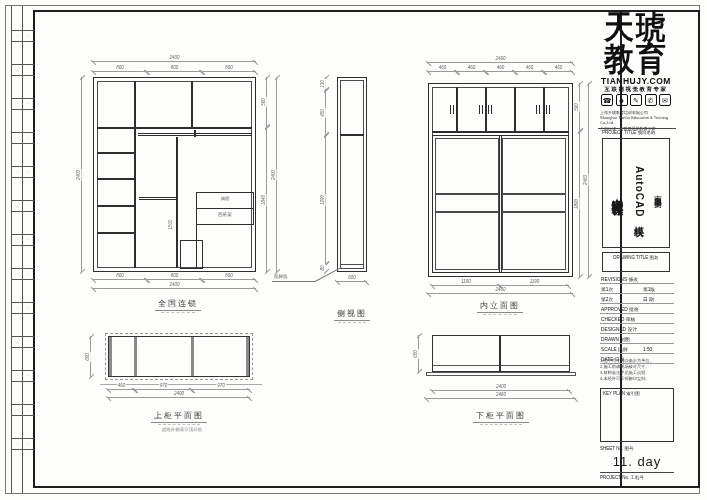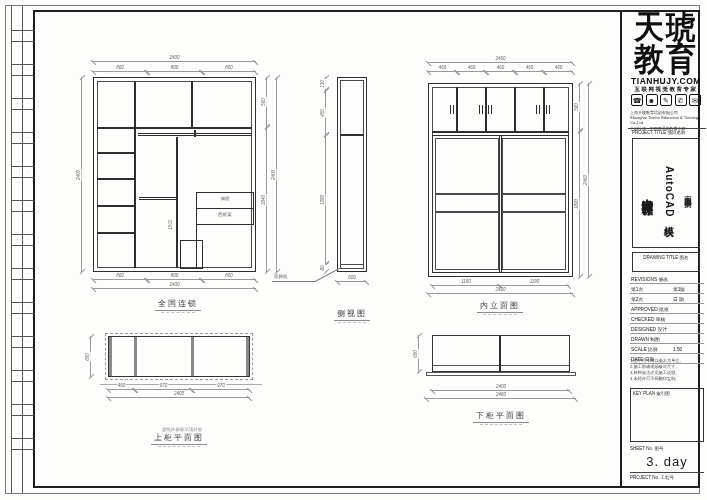--- a/index.html
+++ b/index.html
@@ -24,21 +24,21 @@
   .dim.v .t{position:absolute;top:50%;left:-2px;transform:translate(-60%,-50%) rotate(-90deg);font-size:4.5px;line-height:1;color:#666;background:#fdfdfc;padding:0 1px;white-space:nowrap}
   .tiny{position:absolute;font-size:4.5px;line-height:1.1;color:#555;white-space:nowrap}
   .cx{transform:translateX(-50%)}
   .dlabel{position:absolute;transform:translateX(-50%);font-size:8px;letter-spacing:2px;color:#3a3a3a;border-bottom:1px solid #8a8a8a;padding:0 3px 1px;white-space:nowrap}
   .dlabel::after{content:"";position:absolute;left:12%;right:12%;bottom:-3px;border-bottom:1px dashed #c0c0c0}
   
   .strip{position:absolute;left:11px;top:6px;width:22px;height:487px;border-left:1px solid #555;box-sizing:border-box}
   .srow{position:absolute;left:0;width:22px;height:12px;border-top:1px solid #555;border-bottom:1px solid #555;display:flex;box-sizing:border-box}
   .srow span{flex:1;display:flex;align-items:center;justify-content:center;font-size:3.5px;color:#444}
   
-  .tb{position:absolute;left:628px;top:10px;width:78px;height:360px}
+  .tb{position:absolute;left:598px;top:10px;width:78px;height:360px}
   .brand1{position:absolute;left:0;top:2px;width:76px;text-align:center;font-size:30px;line-height:30px;font-weight:900;color:#101010;letter-spacing:2px;transform:scaleY(1.08)}
   .brand2{position:absolute;left:0;top:34px;width:76px;text-align:center;font-size:30px;line-height:30px;font-weight:900;color:#101010;letter-spacing:2px;transform:scaleY(1.08)}
   .site{position:absolute;left:0;top:66px;width:76px;text-align:center;font-size:8.5px;font-weight:800;color:#0d0d0d;letter-spacing:.5px}
   .tagline{position:absolute;left:0;top:76px;width:76px;text-align:center;font-size:5.5px;font-weight:700;color:#0d0d0d;letter-spacing:1.5px}
   .icons{position:absolute;left:3px;top:84px;width:70px;display:flex;justify-content:space-between}
   .icons i{width:12px;height:12px;border:1px solid #111;border-radius:2px;font-style:normal;font-size:7px;line-height:11px;text-align:center;color:#111;box-sizing:border-box}
   .company{position:absolute;left:2px;top:100px;width:72px;font-size:4px;line-height:1.3;color:#333}
   .tbhr{position:absolute;left:0;width:78px;height:0;border-top:1px solid #444}
   .slabel{position:absolute;font-size:4.5px;color:#222;white-space:nowrap}
   .pbox{position:absolute;left:4px;top:128px;width:68px;height:110px;border:1px solid #333;box-sizing:border-box;display:flex;justify-content:center;align-items:center;gap:7px}
@@ -279,21 +279,21 @@
     </div>
   <div class="dim h" style="left:135px;top:389px;width:57px">
       <i class="t">970</i>
     </div>
   <div class="dim h" style="left:192px;top:389px;width:58px">
       <i class="t">970</i>
     </div>
   <div class="dim h" style="left:108px;top:397px;width:142px">
       <i class="t">2400</i>
     </div>
-  <div class="dlabel" style="left:179px;top:432px">上柜平面图</div>
+  <div class="dlabel" style="left:179px;top:410px">上柜平面图</div>
   <div class="tiny cx" style="left:182px;top:428px;color:#888">虚线外侧表示顶封板</div>
 
   <div class="rect" style="left:432px;top:335px;width:138px;height:37px;border-color:#333"></div>
   <div class="ln" style="left:433px;top:365px;width:136px;height:1px;background:#555"></div>
   <div class="ln" style="left:499px;top:336px;width:2px;height:35px"></div>
   <div class="rect" style="left:426px;top:372px;width:150px;height:4px;border-color:#555"></div>
   <div class="dim v" style="left:418px;top:335px;height:37px">
       <i class="t">600</i>
     </div>
   <div class="dim h" style="left:432px;top:390px;width:138px">
@@ -371,19 +371,19 @@
       <div>1.图中尺寸均以毫米为单位。</div>
       <div>2.施工前请现场核对尺寸。</div>
       <div>3.材料做法详见施工说明。</div>
       <div>4.未经许可不得翻印复制。</div>
     </div>
     <div class="kbox">
       <div class="slabel" style="left:2px;top:2px">KEY PLAN 索引图</div>
     </div>
     <div class="sheetno">
       <div class="slabel" style="position:static">SHEET No. 图号</div>
-      <div class="sv">3. day</div>
+      <div class="sv">11. day</div>
       <div class="shr"></div>
       <div class="slabel" style="position:static;margin-top:2px">PROJECT No. 工程号</div>
     </div>
   </div>
 
 </div>
 
 </body></html>

